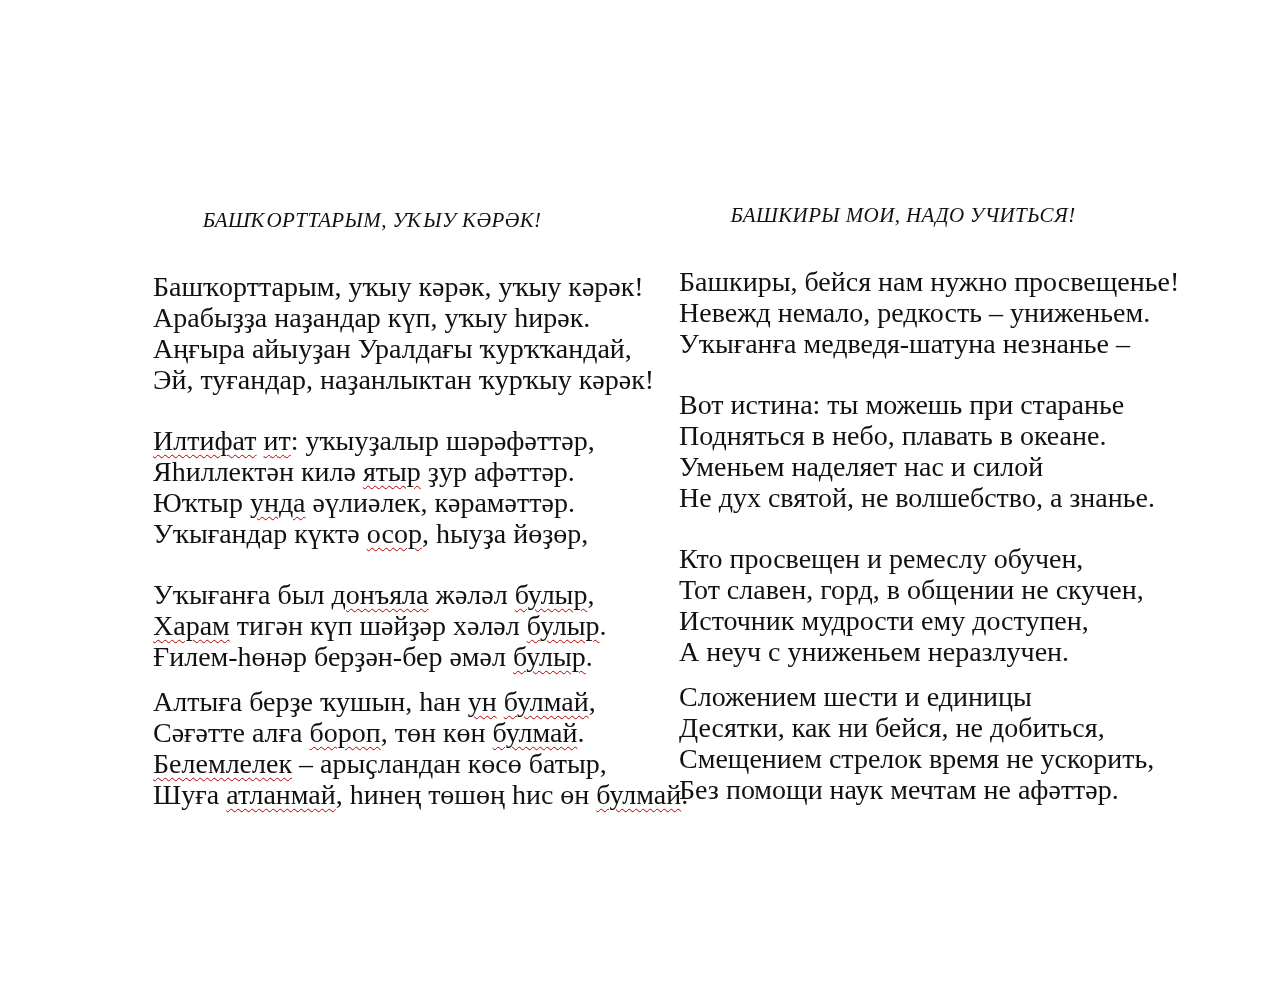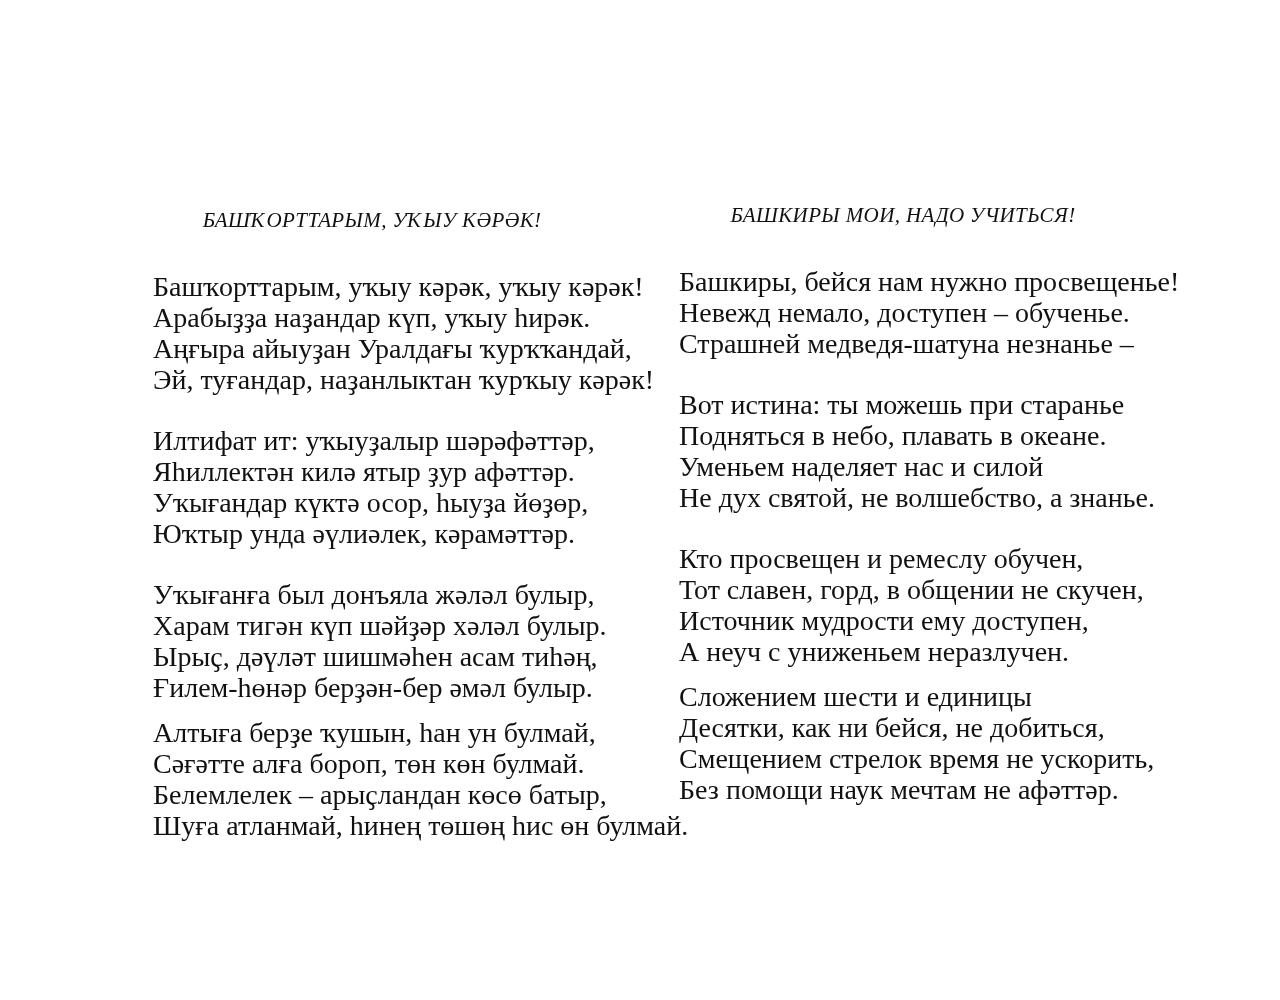--- a/index.html
+++ b/index.html
@@ -35,20 +35,21 @@
   .col-left .poem-title { margin-left: -10px; }
   .stanza + .stanza { margin-top: 30px; }
   .stanza:nth-of-type(4) { margin-top: 14px; }
   .line {
     font-size: 28px;
     line-height: 31px;
     white-space: nowrap;
     margin-left: 16px;
   }
   .misspelled {
+    text-decoration: underline;
     text-decoration-style: wavy;
     text-decoration-color: #b40000;
     text-decoration-thickness: 1px;
     text-underline-offset: 4px;
   }
 </style>
 </head>
 <body>
 
 <div class="page">
@@ -58,45 +59,44 @@
     <div>
         <div class="stanza">
           <div class="line"><span class="">Башҡорттарым, уҡыу кәрәк, уҡыу кәрәк!</span></div>
           <div class="line"><span class="">Арабыҙҙа наҙандар күп, уҡыу һирәк.</span></div>
           <div class="line"><span class="">Аңғыра айыуҙан Уралдағы ҡурҡҡандай,</span></div>
           <div class="line"><span class="">Эй, туғандар, наҙанлыктан ҡурҡыу кәрәк!</span></div>
         </div>
         <div class="stanza">
           <div class="line"><span class="misspelled">Илтифат</span><span class=""> </span><span class="misspelled">ит</span><span class="">: уҡыуҙалыр шәрәфәттәр,</span></div>
           <div class="line"><span class="">Яһиллектән килә </span><span class="misspelled">ятыр</span><span class=""> ҙур афәттәр.</span></div>
+          <div class="line"><span class="">Юҡтыр </span><span class="misspelled">унда</span><span class=""> әүлиәлек, кәрамәттәр.</span></div>
           <div class="line"><span class="">Уҡығандар күктә </span><span class="misspelled">осор</span><span class="">, һыуҙа йөҙөр,</span></div>
-          <div class="line"><span class="">Юҡтыр </span><span class="misspelled">унда</span><span class=""> әүлиәлек, кәрамәттәр.</span></div>
         </div>
         <div class="stanza">
           <div class="line"><span class="">Уҡығанға был </span><span class="misspelled">донъяла</span><span class=""> жәләл </span><span class="misspelled">булыр</span><span class="">,</span></div>
           <div class="line"><span class="misspelled">Харам</span><span class=""> тигән күп шәйҙәр хәләл </span><span class="misspelled">булыр</span><span class="">.</span></div>
-          <div class="line"><span class="">Ырыҫ, дәүләт шишмәһен асам тиһәң,</span></div>
           <div class="line"><span class="">Ғилем-һөнәр берҙән-бер әмәл </span><span class="misspelled">булыр</span><span class="">.</span></div>
         </div>
         <div class="stanza">
           <div class="line"><span class="">Алтыға берҙе ҡушын, һан </span><span class="misspelled">ун</span><span class=""> </span><span class="misspelled">булмай</span><span class="">,</span></div>
           <div class="line"><span class="">Сәғәтте алға </span><span class="misspelled">бороп</span><span class="">, төн көн </span><span class="misspelled">булмай</span><span class="">.</span></div>
           <div class="line"><span class="misspelled">Белемлелек</span><span class=""> – арыҫландан көсө батыр,</span></div>
           <div class="line"><span class="">Шуға </span><span class="misspelled">атланмай</span><span class="">, һинең төшөң һис өн </span><span class="misspelled">булмай</span><span class="">.</span></div>
         </div>
       </div>
   </div>
 
   <div class="poem-column col-right">
     <h1 class="poem-title">БАШКИРЫ МОИ, НАДО УЧИТЬСЯ!</h1>
     <div>
         <div class="stanza">
           <div class="line"><span class="">Башкиры, бейся нам нужно просвещенье!</span></div>
-          <div class="line"><span class="">Невежд немало, доступен – обученье.</span></div>
-          <div class="line"><span class="">Страшней медведя-шатуна незнанье –</span></div>
+          <div class="line"><span class="">Невежд немало, редкость – униженьем.</span></div>
+          <div class="line"><span class="">Уҡығанға медведя-шатуна незнанье –</span></div>
         </div>
         <div class="stanza">
           <div class="line"><span class="">Вот истина: ты можешь при старанье</span></div>
           <div class="line"><span class="">Подняться в небо, плавать в океане.</span></div>
           <div class="line"><span class="">Уменьем наделяет нас и силой</span></div>
           <div class="line"><span class="">Не дух святой, не волшебство, а знанье.</span></div>
         </div>
         <div class="stanza">
           <div class="line"><span class="">Кто просвещен и ремеслу обучен,</span></div>
           <div class="line"><span class="">Тот славен, горд, в общении не скучен,</span></div>

